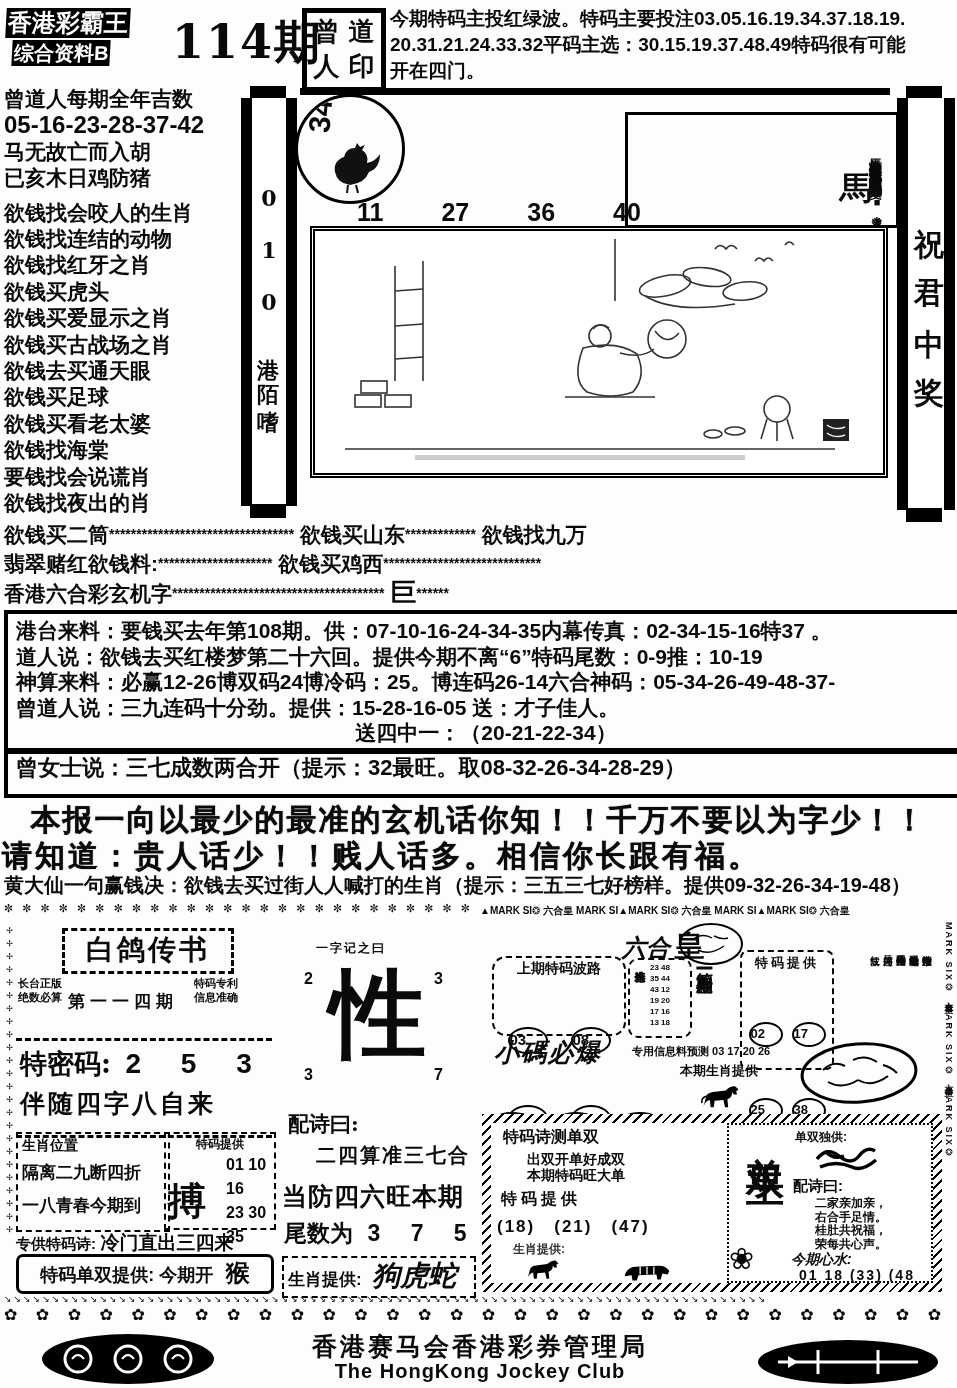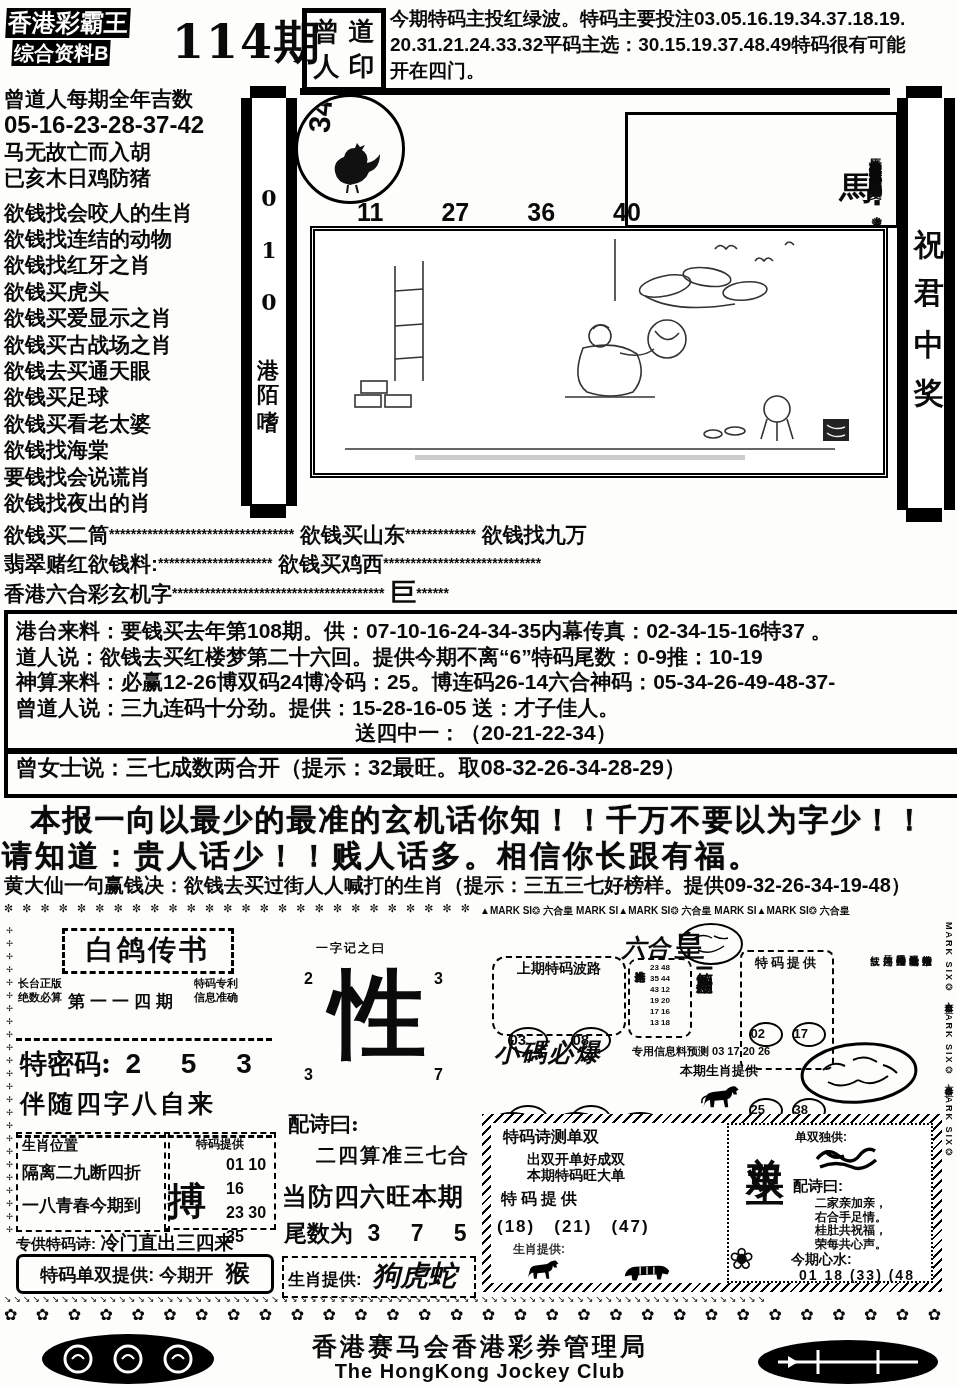--- a/index.html
+++ b/index.html
@@ -344,21 +344,21 @@
         <div class="abs" style="left:0px;top:116px;font-size:30px;">❀</div>
         <div class="abs hv" style="left:66px;top:4px;font-size:12px;">单双独供:</div>
         <svg class="abs" style="left:82px;top:18px;" width="70" height="30" viewBox="0 0 70 30">
           <path d="M6 16 q10 -13 22 -3 t20 0 t16 -5 M9 24 q16 -7 32 0 q10 5 24 -7 M14 8 q8 9 19 5" stroke="#000" stroke-width="3.4" fill="none"></path>
         </svg>
         <div class="abs hv" style="left:64px;top:52px;font-size:15px;">配诗曰:</div>
         <div class="abs pre b" style="left:86px;top:72px;font-size:12px;line-height:13.5px;">二家亲加亲，
 右合手足情。
 桂肚共祝福，
 荣每共心声。</div>
-        <div class="abs hv" style="left:62px;top:126px;font-size:14px;">今期心水:</div>
+        <div class="abs hv" style="left:62px;top:126px;font-size:14px;font-style:italic;">今期心水:</div>
         <div class="abs b" style="left:70px;top:142px;font-size:14px;letter-spacing:2px;">01  18  (33)  (48</div>
       </div>
     </div>
   </div>
 
   <div class="abs nowrap" style="left:4px;top:1294px;width:948px;height:11px;font-size:9px;letter-spacing:2px;overflow:hidden;">↘↘↘↘↘↘↘↘↘↘↘↘↘↘↘↘↘↘↘↘↘↘↘↘↘↘↘↘↘↘↘↘↘↘↘↘↘↘↘↘↘↘↘↘↘↘↘↘↘↘↘↘↘↘↘↘↘↘↘↘↘↘↘↘↘↘↘↘↘↘↘↘↘↘↘↘↘↘↘↘</div>
   <div class="abs nowrap" style="left:4px;top:1305px;width:948px;height:22px;font-size:16px;letter-spacing:7px;overflow:hidden;">✿ ✿ ✿ ✿ ✿ ✿ ✿ ✿ ✿ ✿ ✿ ✿ ✿ ✿ ✿ ✿ ✿ ✿ ✿ ✿ ✿ ✿ ✿ ✿ ✿ ✿ ✿ ✿ ✿ ✿ ✿ ✿ ✿ ✿</div>
 
   <div class="abs" style="left:42px;top:1334px;width:172px;height:50px;background:#000;border-radius:50%;">
     <svg width="172" height="50" viewBox="0 0 172 50">

